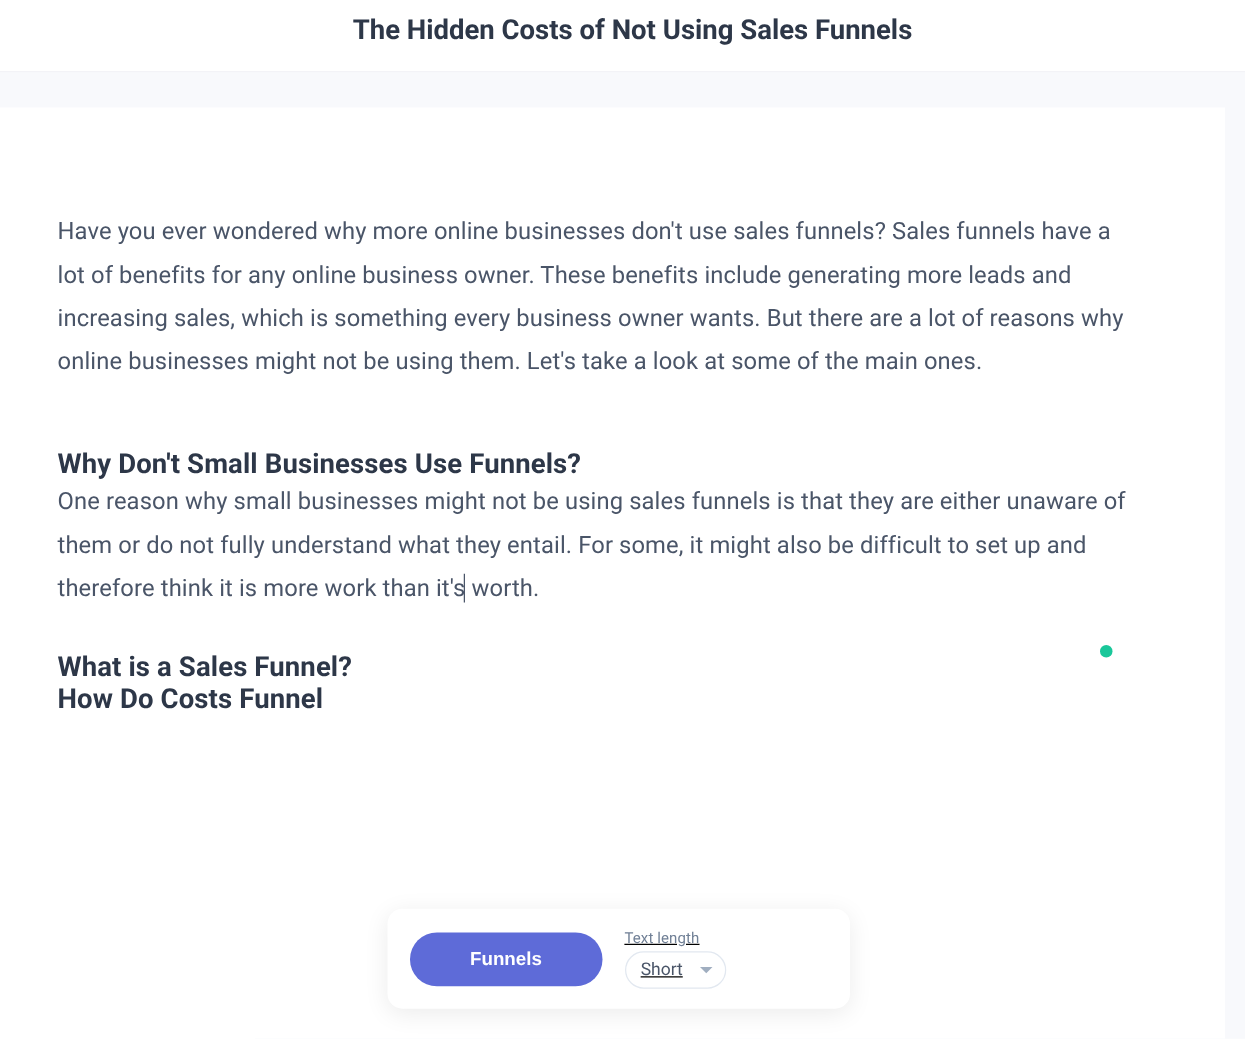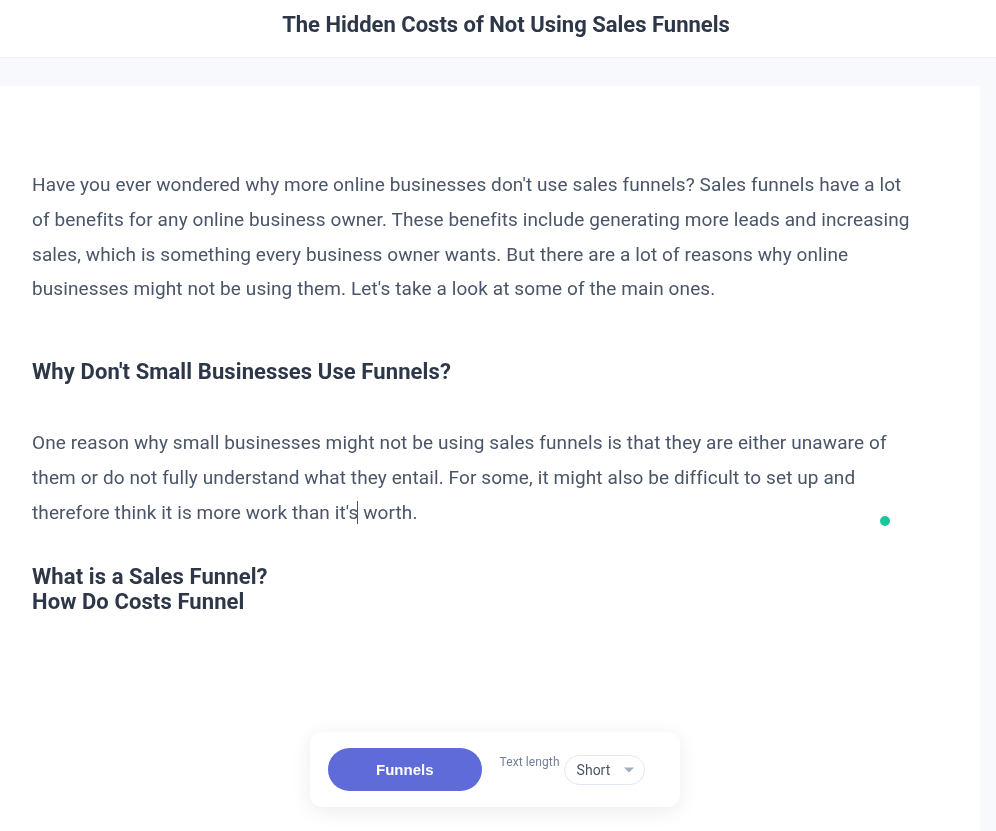--- a/index.html
+++ b/index.html
@@ -26,36 +26,35 @@
       font-weight: 700;
       color: #2d3748;
     }
     .gap-band {
       height: 28px;
       background: #f8f9fc;
     }
     .content-card {
       background: #ffffff;
       margin: 0 16px 0 0;
-      padding: 82px 70px 40px 32px;
+      padding: 82px 70px 40px 46px;
       position: relative;
       min-height: 745px;
     }
     .intro-paragraph {
       font-size: 19px;
       line-height: 1.83;
       color: #4a5568;
       margin-bottom: 52px;
       letter-spacing: 0.1px;
     }
     .section-heading {
       font-size: 22px;
       font-weight: 700;
       color: #2d3748;
-      margin-bottom: 42px;
       letter-spacing: 0.1px;
     }
     .body-paragraph {
       font-size: 19px;
       line-height: 1.83;
       color: #4a5568;
       margin-bottom: 34px;
       letter-spacing: 0.1px;
       position: relative;
     }
@@ -103,22 +102,23 @@
       color: #ffffff;
       border: none;
       border-radius: 999px;
       padding: 13px 48px;
       font-size: 15px;
       font-weight: 600;
       cursor: pointer;
     }
     .length-control {
       display: flex;
-      flex-direction: row;
+      flex-direction: column;
       gap: 4px;
+      text-decoration: underline;
     }
     .length-label {
       font-size: 12px;
       color: #718096;
       letter-spacing: 0.1px;
     }
     .select-wrap {
       position: relative;
       border: 1px solid #e2e8f0;
       border-radius: 15px;

